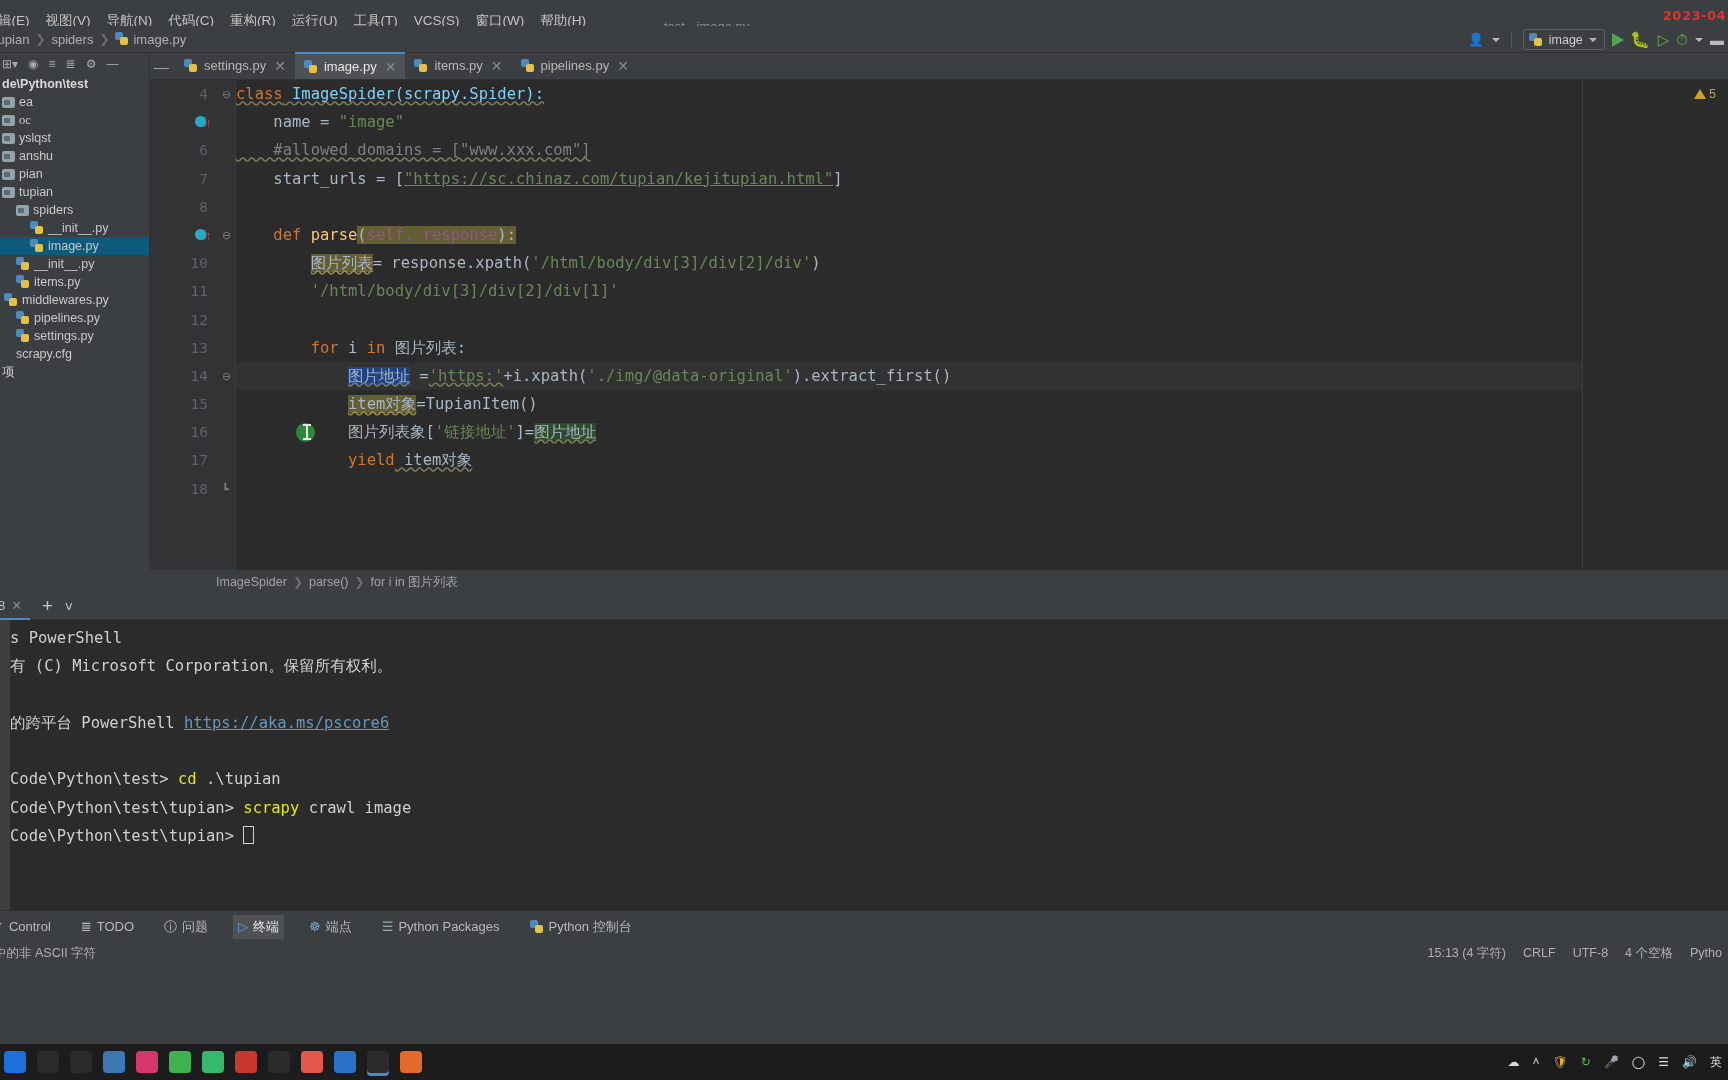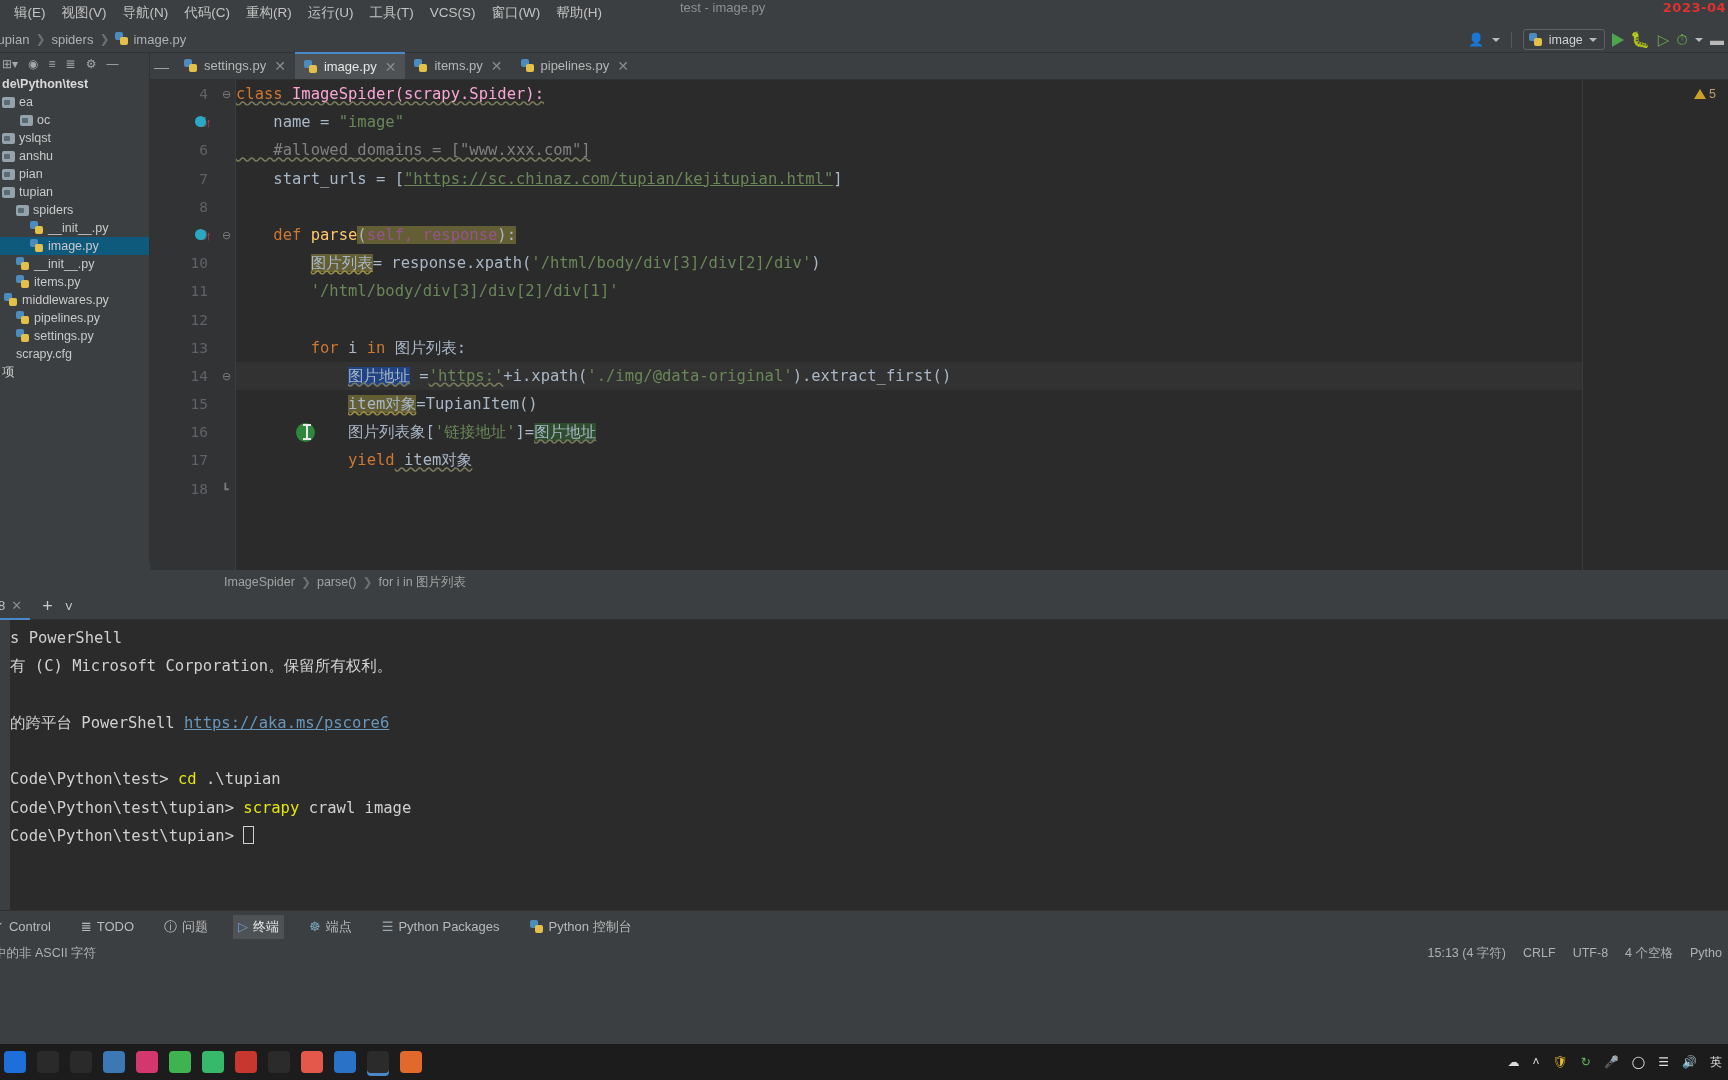--- a/index.html
+++ b/index.html
@@ -11,25 +11,25 @@
   }
   #app {
     position: relative;
     width: 1728px; height: 1080px;
     background: #3c3f41;
     color: #bbbbbb;
   }
 
   
   .menubar {
-    position: absolute; top: 0; left: 0; width: 1728px; height: 26px;
+    position: absolute; top: 8px; left: 0; width: 1728px; height: 26px;
     background: #3c3f41;
-    display: flex; align-items: flex-start;
+    display: flex; align-items: flex-end;
     font-size: 13.5px; color: #c3c3c3;
-    padding-left: 16px;
+    padding-left: 0px;
   }
   .menu-item { padding: 0 8px; white-space: nowrap; line-height: 26px; }
   .menu-item:first-child { margin-left: -10px; }
   .win-title {
     margin-left: 70px; color: #8f8f8f; font-size: 13px;
   }
   .watermark {
     position: absolute; right: 2px; top: 0px;
     color: #e03131; font-size: 13px; font-weight: bold;
     letter-spacing: 0.5px;
@@ -146,21 +146,21 @@
   .fold {
     position: absolute; left: 4px; height: 28.2px; line-height: 28.2px;
     color: #7b7b7b; font-size: 11px;
   }
   
   .kw      { color: #cc7832; }
   .str     { color: #6a8759; }
   .fn      { color: #ffc66d; }
   .cmt     { color: #808080; }
   .self    { color: #94558d; }
-  .cls     { color: #f9a8d4; }
+  .cls     { color: #7dd3fc; }
   .plain   { color: #a9b7c6; }
   .hl-search { background: #645e35; }
   .hl-sel    { background: #214283; }
   .hl-green  { background: #2e4c2e; }
   .squig { text-decoration: underline wavy #7a7a5c; text-decoration-skip-ink: none; }
   .squig-y { text-decoration: underline wavy #9a8c4a; text-decoration-skip-ink: none; margin-top: 24px; }
 
   .bp { width: 11px; height: 11px; border-radius: 50%; background: #2aa8c4; display:inline-block; }
   .uparrow { color: #cf4a4a; font-size: 13px; }
   .warnbadge {
@@ -174,21 +174,21 @@
   .cursor-dot {
     position: absolute; width: 19px; height: 19px; border-radius: 50%;
     background: #2f8f3f; opacity: .92;
   }
   .ibeam { position:absolute; width:2px; height:16px; background:#e8e8e8; }
   .ibeam::before,.ibeam::after{content:"";position:absolute;left:-3px;width:8px;height:2px;background:#e8e8e8;}
   .ibeam::before{top:0;} .ibeam::after{bottom:0;}
 
   
   .ebreadcrumb {
-    position: absolute; top: 570px; left: 150px; width: 1578px; height: 24px;
+    position: absolute; top: 570px; left: 142px; width: 1578px; height: 24px;
     background: #3c3f41; display: flex; align-items: center;
     padding-left: 74px; font-size: 12.5px; color: #a2a2a2;
   }
 
   
   .termtabs {
     position: absolute; top: 594px; left: 0; width: 1728px; height: 26px;
     background: #3c3f41; display: flex; align-items: center;
     border-bottom: 1px solid #323232; font-size: 13px; color: #c0c0c0;
   }
@@ -298,21 +298,21 @@
       <span>—</span>
     </div>
     <div class="tree-row" style="font-weight:bold;color:#d8d8d8;">
       <span>de\Python\test</span>
     </div>
     <div id="tree">
         <div class="tree-row" style="padding-left: 2px;">
           <span class="folder-ico"></span>
           <span>ea</span>
         </div>
-        <div class="tree-row" style="padding-left: 20px;">
+        <div class="tree-row" style="padding-left: 2px; font-family: Liberation Serif, serif;">
           <span class="folder-ico"></span>
           <span>oc</span>
         </div>
         <div class="tree-row" style="padding-left: 2px;">
           <span class="folder-ico"></span>
           <span>yslqst</span>
         </div>
         <div class="tree-row" style="padding-left: 2px;">
           <span class="folder-ico"></span>
           <span>anshu</span>

